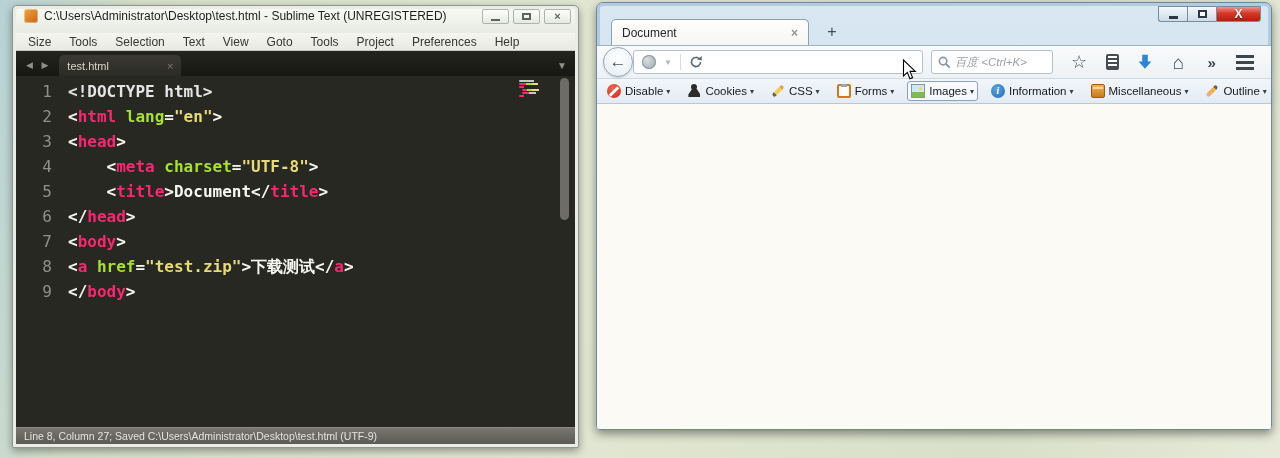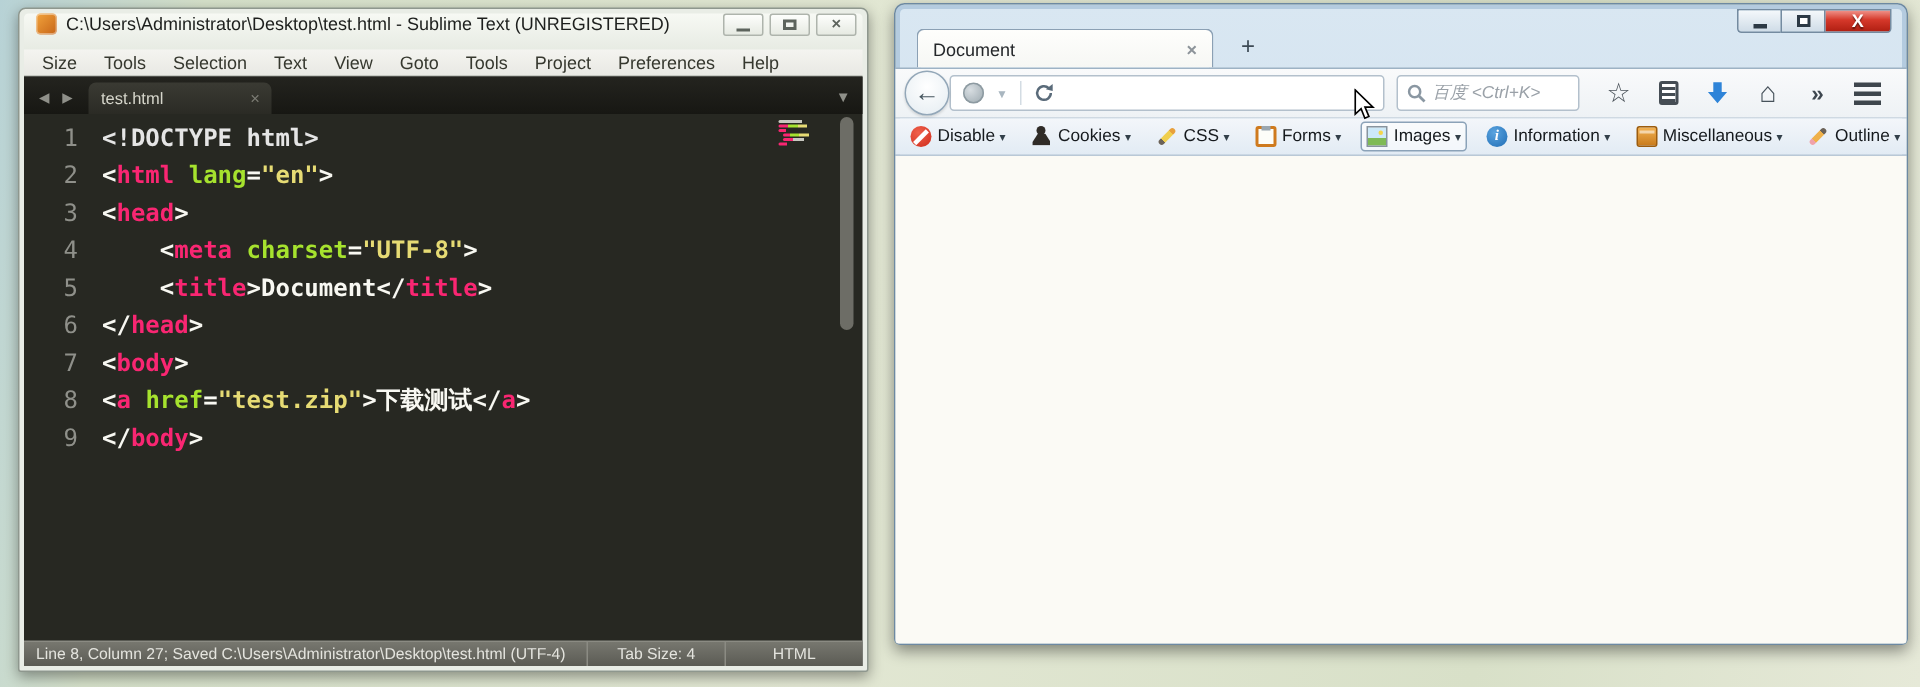--- a/index.html
+++ b/index.html
@@ -196,25 +196,21 @@
           <div class="mm1"></div>
             <div class="mm2"></div>
             <div class="mm3"></div>
           <div class="mm4"></div>
             <div class="mm5"></div>
             <div class="mm6"></div>
         </div>
         <div class="st-scrollbar"></div>
       </div>
       <div class="st-statusbar">
-        <span class="st-status-left">Line 8, Column 27; Saved C:\Users\Administrator\Desktop\test.html (UTF-4)</span>
-        <span class="st-status-right">
-          <span class="st-cell">Tab Size: 4</span>
-          <span class="st-cell">HTML</span>
-        </span>
+        <span class="st-status-left">Line 8, Column 27; Saved C:\Users\Administrator\Desktop\test.html (UTF-9)</span>
       </div>
     </div>
   </div>
 
   <div class="win browser">
     <div class="br-titlebar">
       <div class="br-tab">
         <span class="tab-label">Document</span>
         <span class="br-tab-close">×</span>
       </div>

